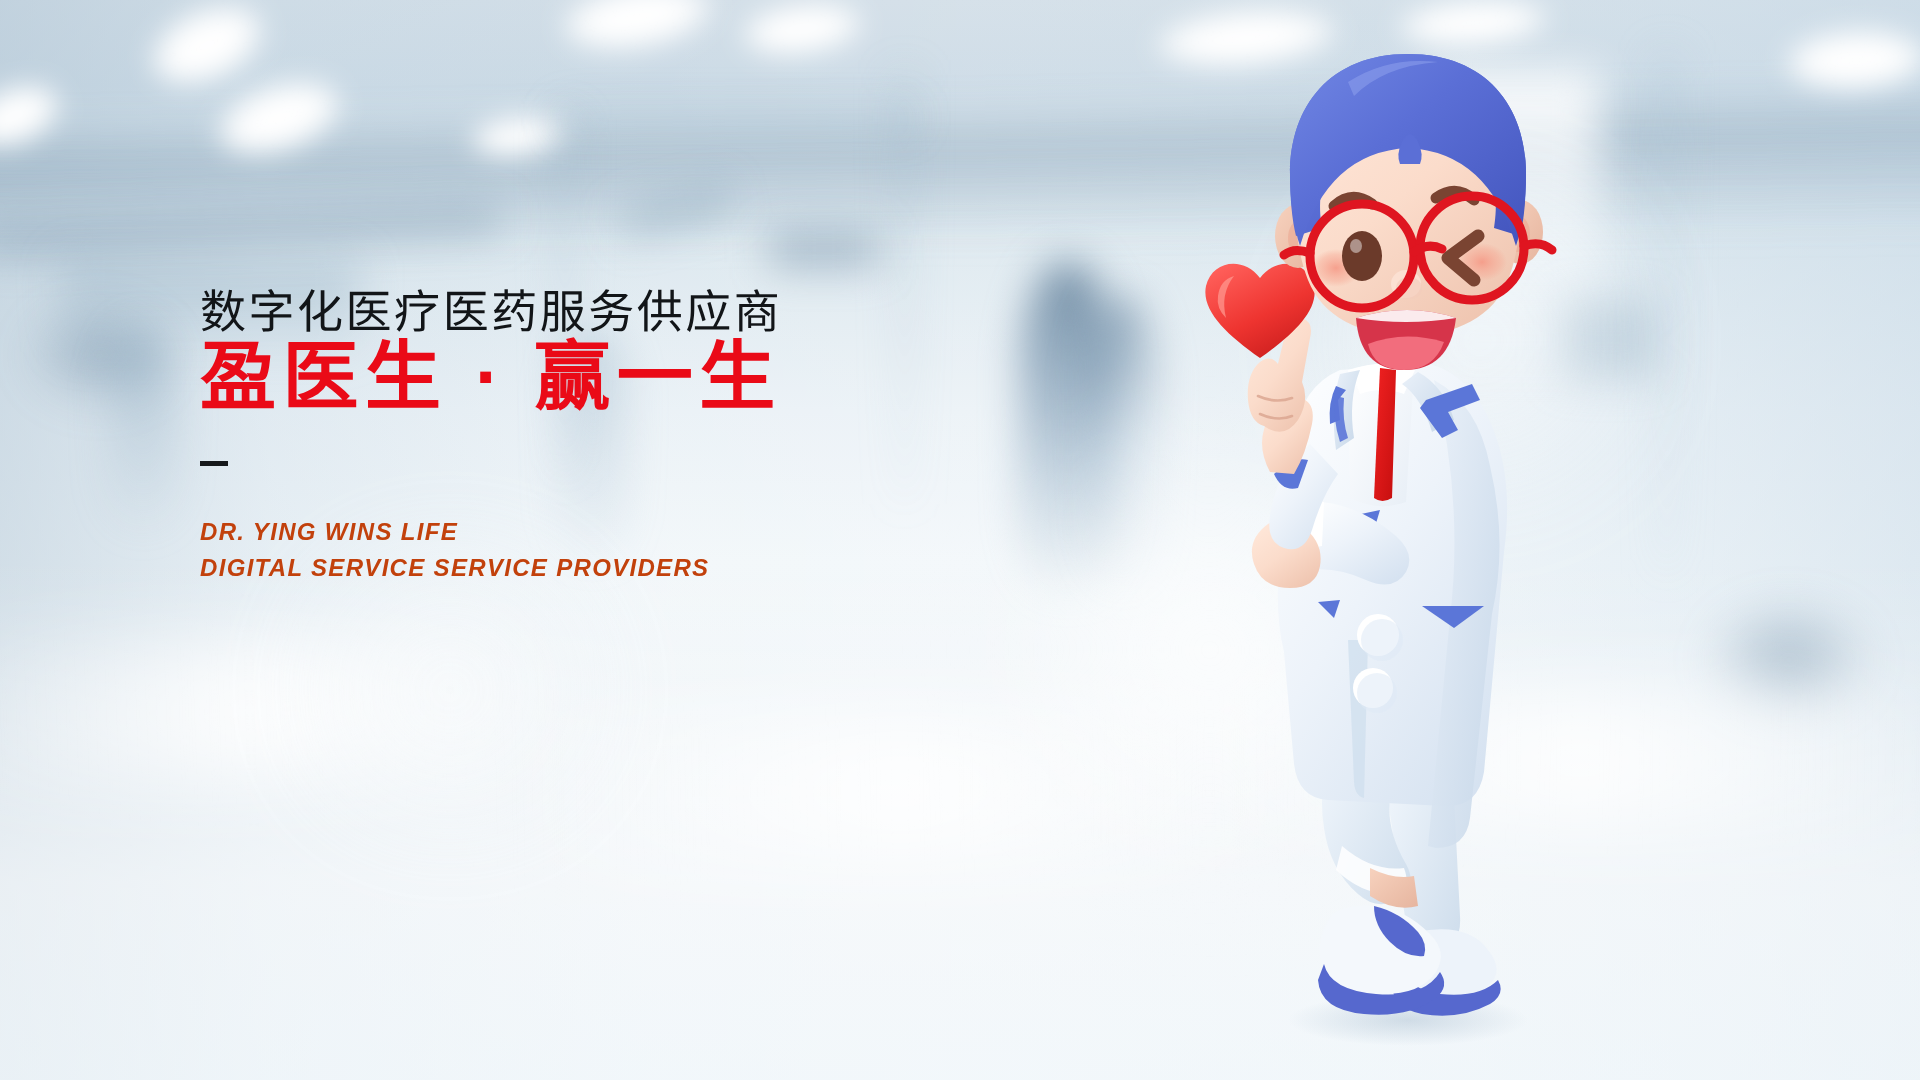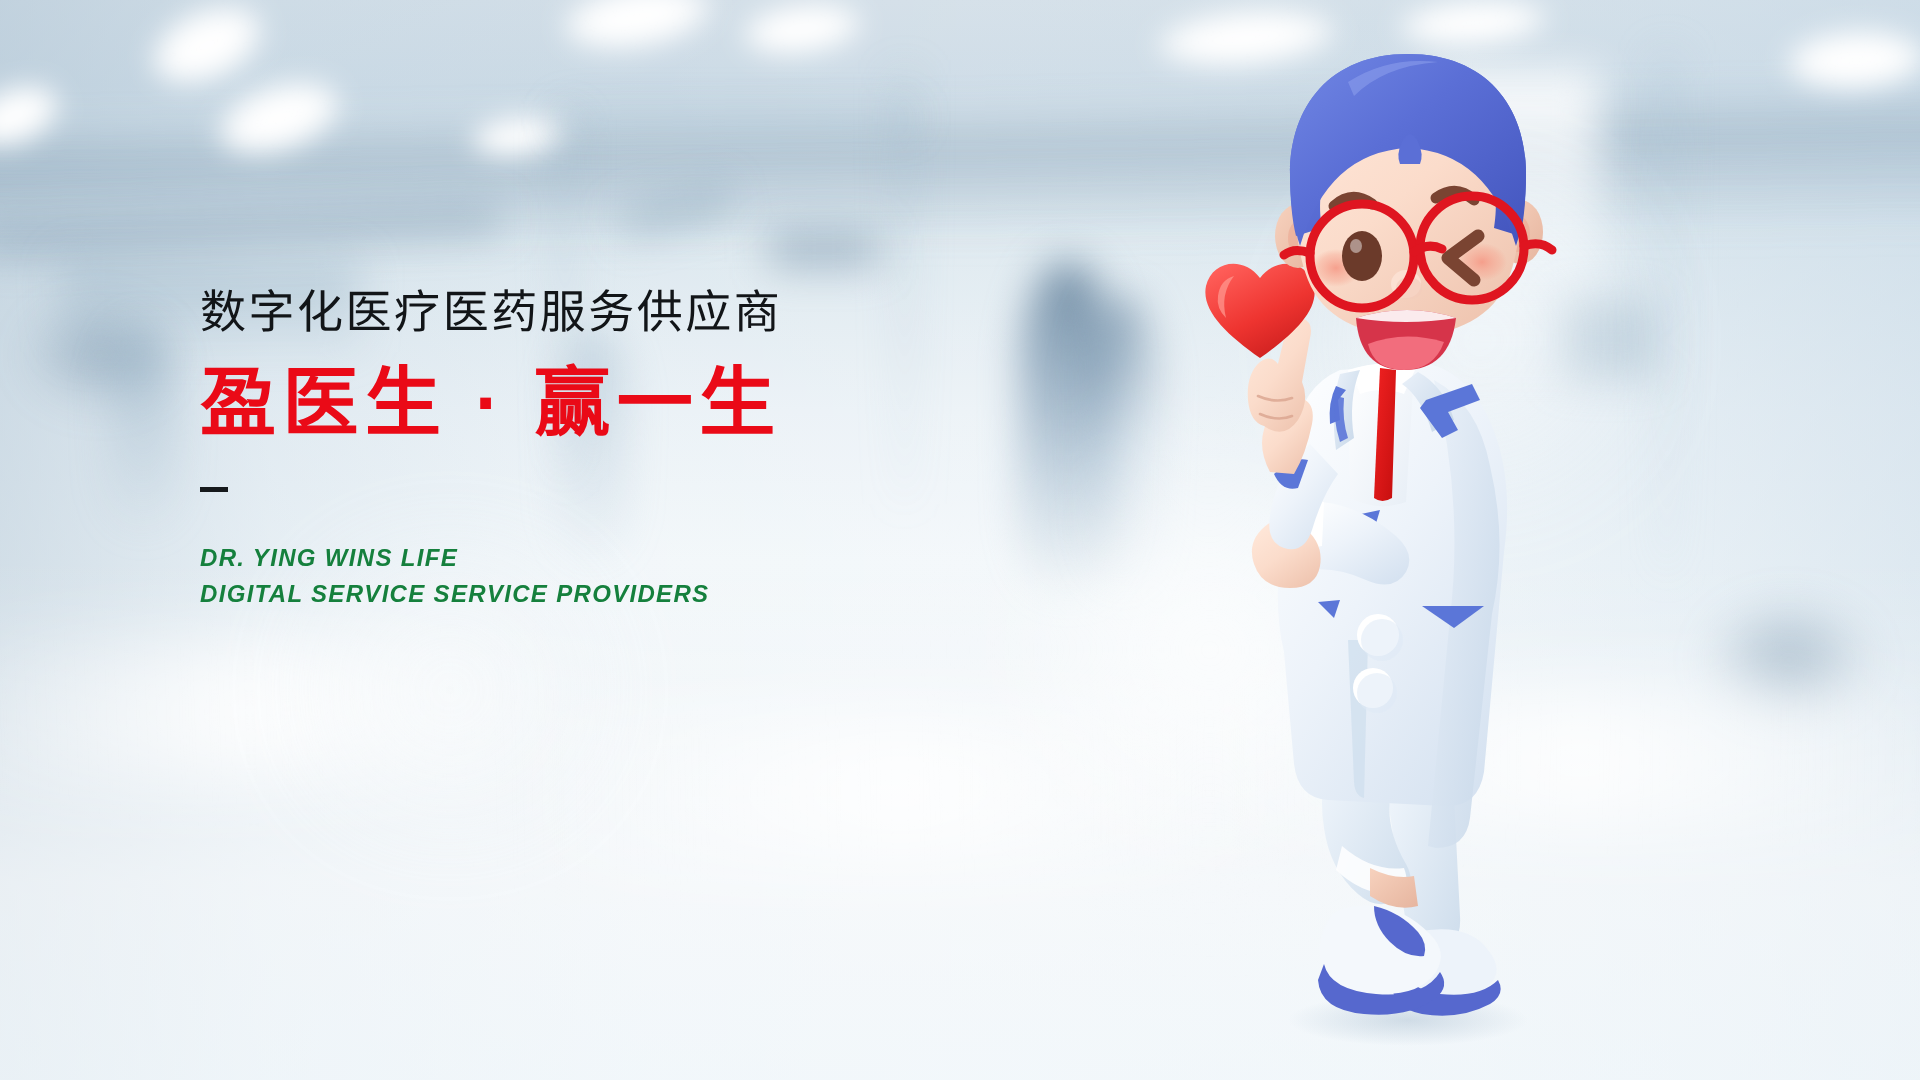--- a/index.html
+++ b/index.html
@@ -112,40 +112,39 @@
   }
   .headline-sub{
     font-size:46px;
     line-height:1.06;
     letter-spacing:.055em;
     color:#121518;
     font-weight:400;
     white-space:nowrap;
   }
   .headline-main{
-    margin-top:26px;
     font-size:76px;
     line-height:1.05;
     font-weight:700;
     letter-spacing:.085em;
     color:#ea0a17;
     white-space:nowrap;
   }
   .rule{
     margin-top:44px;
     width:28px; height:5px;
     background:#16191c;
   }
   .eng{
     margin-top:48px;
     font-style:italic;
     font-weight:600;
     font-size:24px;
     letter-spacing:.055em;
-    color:#15803d;
+    color:#c2410c;
     line-height:1.52;
   }
 
   
   .mascot{
     position:absolute;
     left:1190px; top:40px;
     width:430px; height:1010px;
     z-index:20;
   }

